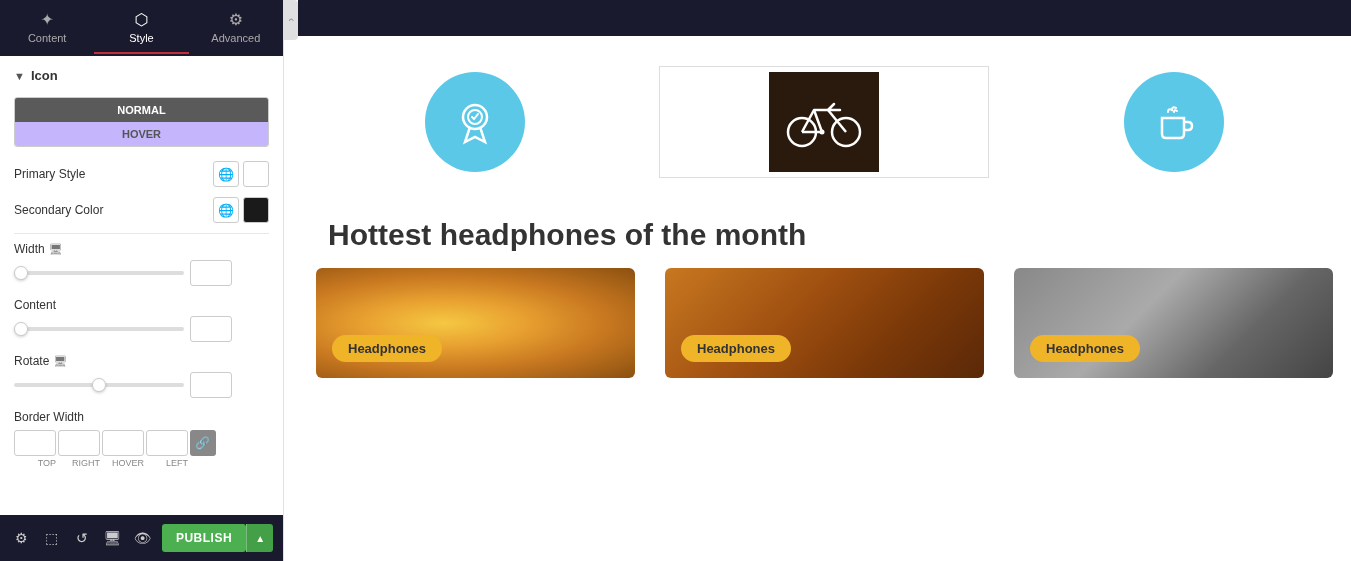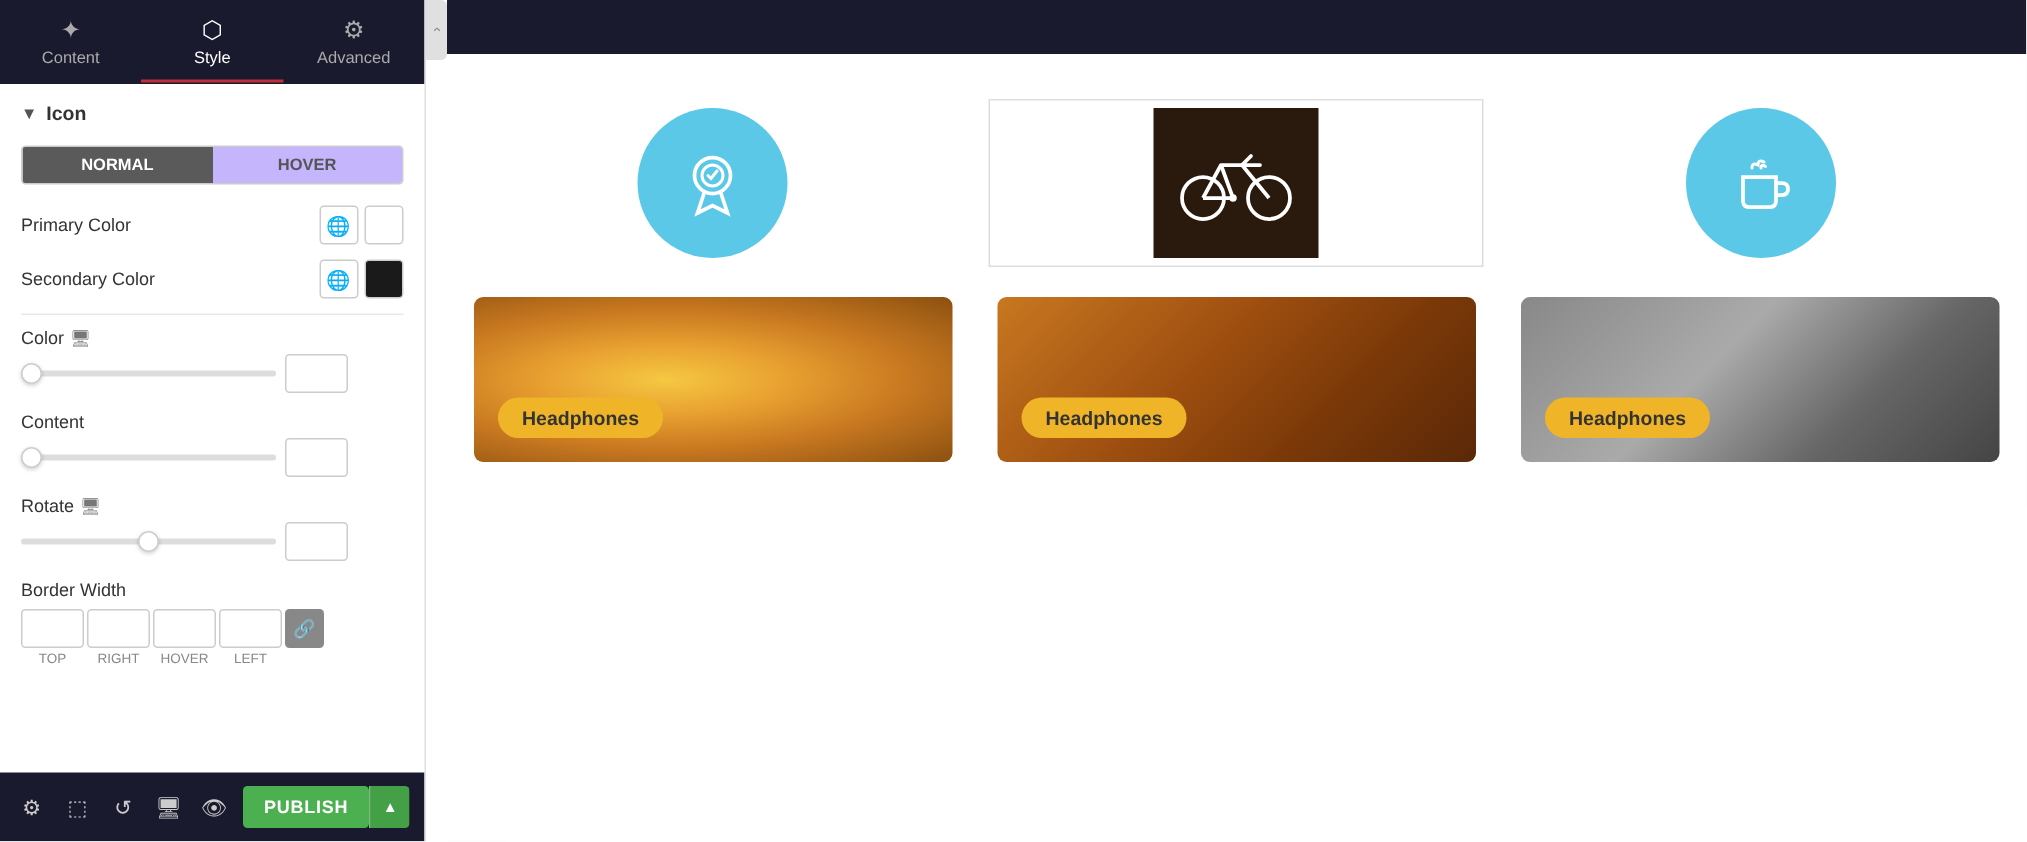--- a/index.html
+++ b/index.html
@@ -67,20 +67,21 @@
       color: #555;
     }
 
     
     .toggle-row {
       display: flex;
       margin-bottom: 14px;
       border: 1px solid #ccc;
       border-radius: 3px;
       overflow: hidden;
+      flex-direction: column;
     }
     .toggle-btn {
       flex: 1;
       padding: 6px 0;
       text-align: center;
       font-size: 11px;
       font-weight: 600;
       cursor: pointer;
       background: #c4b5fd;
       color: #555;
@@ -224,21 +225,21 @@
       color: #fff;
       font-size: 12px;
     }
     .border-sub-labels {
       display: flex;
       gap: 2px;
       margin-top: 2px;
     }
     .border-sub-label {
       width: 42px;
-      text-align: center;
+      text-align: right;
       font-size: 9px;
       color: #888;
     }
 
     
     .bottom-toolbar {
       height: 46px;
       background: #1a1a2e;
       display: flex;
       align-items: center;
@@ -443,41 +444,41 @@
       <span class="arrow">▼</span>
       <span>Icon</span>
     </div>
 
     <div class="toggle-row">
       <button class="toggle-btn active">NORMAL</button>
       <button class="toggle-btn">HOVER</button>
     </div>
 
     <div class="color-row">
-      <span class="color-label">Primary Color</span>
+      <span class="color-label">Primary Style</span>
       <div class="color-controls">
         <button class="globe-btn">🌐</button>
         <div class="color-swatch" style="background:#ffffff; border:1px solid #ccc;"></div>
       </div>
     </div>
 
     <div class="color-row">
       <span class="color-label">Secondary Color</span>
       <div class="color-controls">
         <button class="globe-btn">🌐</button>
         <div class="color-swatch" style="background:#1a1a1a;"></div>
       </div>
     </div>
 
     <hr class="divider">
 
     <div class="slider-row">
       <div class="slider-label-row">
         <span class="slider-label">
-          <span>Color</span>
+          <span>Width</span>
           <span class="monitor-icon">🖥</span>
         </span>
       </div>
       <div class="slider-controls">
         <input type="range" min="0" max="200" value="0" style="">
         <input type="text" class="slider-input" value="" style="">
       </div>
     </div>
 
     <div class="slider-row">
@@ -572,20 +573,21 @@
       <div class="icon-circle">
         <svg width="52" height="52" viewBox="0 0 52 52" fill="none">
           <path d="M14 22 L14 38 Q14 42 18 42 L32 42 Q36 42 36 38 L36 22 Z" stroke="#fff" stroke-width="2.5" fill="none"></path>
           <path d="M36 26 L40 26 Q44 26 44 30 Q44 34 40 34 L36 34" stroke="#fff" stroke-width="2.5" fill="none"></path>
           <path d="M20 16 Q20 12 24 14 Q24 10 28 12" stroke="#fff" stroke-width="2" fill="none" stroke-linecap="round"></path>
           <path d="M26 16 Q26 13 29 15" stroke="#fff" stroke-width="2" fill="none" stroke-linecap="round"></path>
         </svg>
       </div>
     </div>
 
+    <div class="section-heading">Hottest headphones of the month</div>
 
     <div class="products-row">
       <div class="product-card product-card-1">
         <span class="product-badge">Headphones</span>
       </div>
       <div class="product-card product-card-2">
         <span class="product-badge">Headphones</span>
       </div>
       <div class="product-card product-card-3">
         <span class="product-badge">Headphones</span>

